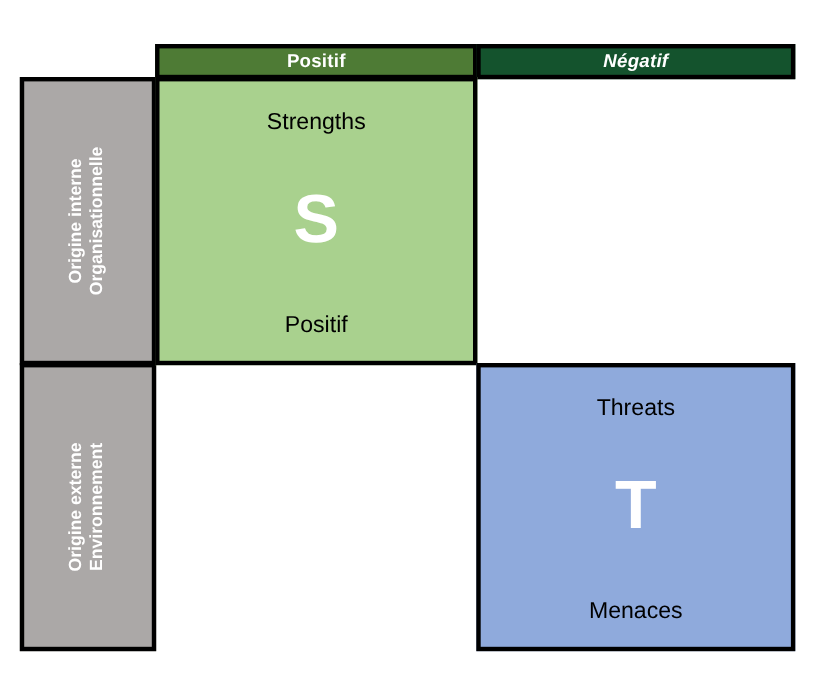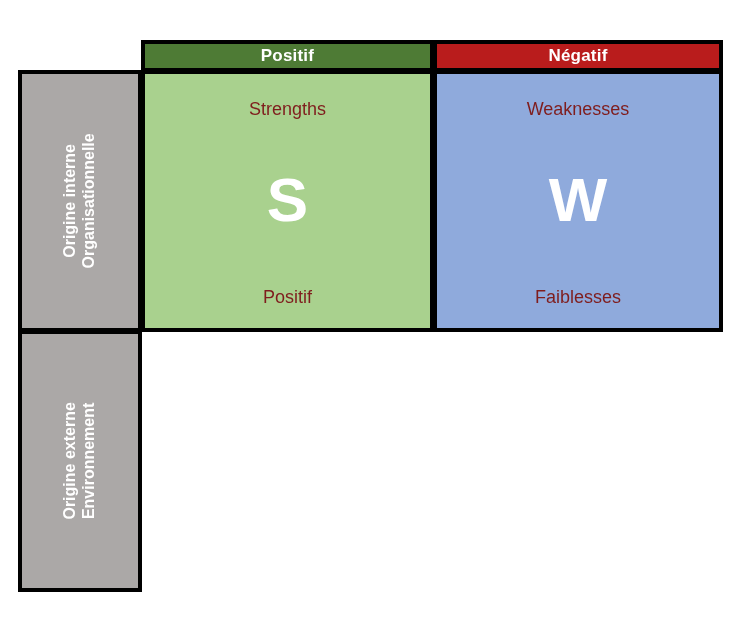--- a/index.html
+++ b/index.html
@@ -41,21 +41,22 @@
   #header-positif {
     left: 141px;
     top: 40px;
     width: 293px;
     background: #4E7B35;
   }
   #header-negatif {
     left: 433px;
     top: 40px;
     width: 290px;
-    background: #b91c1c;
+    background: #14532d;
+    font-style: italic;
   }
 
   
   .row-label {
     left: 18px;
     width: 124px;
     background: #ABA8A7;
   }
   #row-label-interne {
     top: 70px;
@@ -108,23 +109,23 @@
   }
   #quad-threats {
     left: 433px;
     top: 330px;
     width: 290px;
     height: 262px;
   }
 
   .q-top-label,
   .q-bottom-label {
-    font-size: 18px;
+    font-size: 21px;
     font-weight: normal;
-    color: #7f1d1d;
+    color: #000000;
     line-height: 1;
   }
   .q-letter {
     font-size: 62px;
     font-weight: bold;
     color: #ffffff;
     line-height: 1;
     text-align: center;
     margin-top: -6px;
   }
@@ -155,21 +156,21 @@
       <span class="l2">Environnement</span>
     </div>
   </div>
 
   <div class="cell quadrant q-green" id="quad-strengths">
     <div class="q-top-label">Strengths</div>
     <div class="q-letter">S</div>
     <div class="q-bottom-label">Positif</div>
   </div>
 
-  <div class="cell quadrant q-blue" id="quad-weaknesses">
-    <div class="q-top-label">Weaknesses</div>
-    <div class="q-letter">W</div>
-    <div class="q-bottom-label">Faiblesses</div>
-  </div>
 
 
+  <div class="cell quadrant q-blue" id="quad-threats">
+    <div class="q-top-label">Threats</div>
+    <div class="q-letter">T</div>
+    <div class="q-bottom-label">Menaces</div>
+  </div>
 
 </div>
 
 </body></html>

